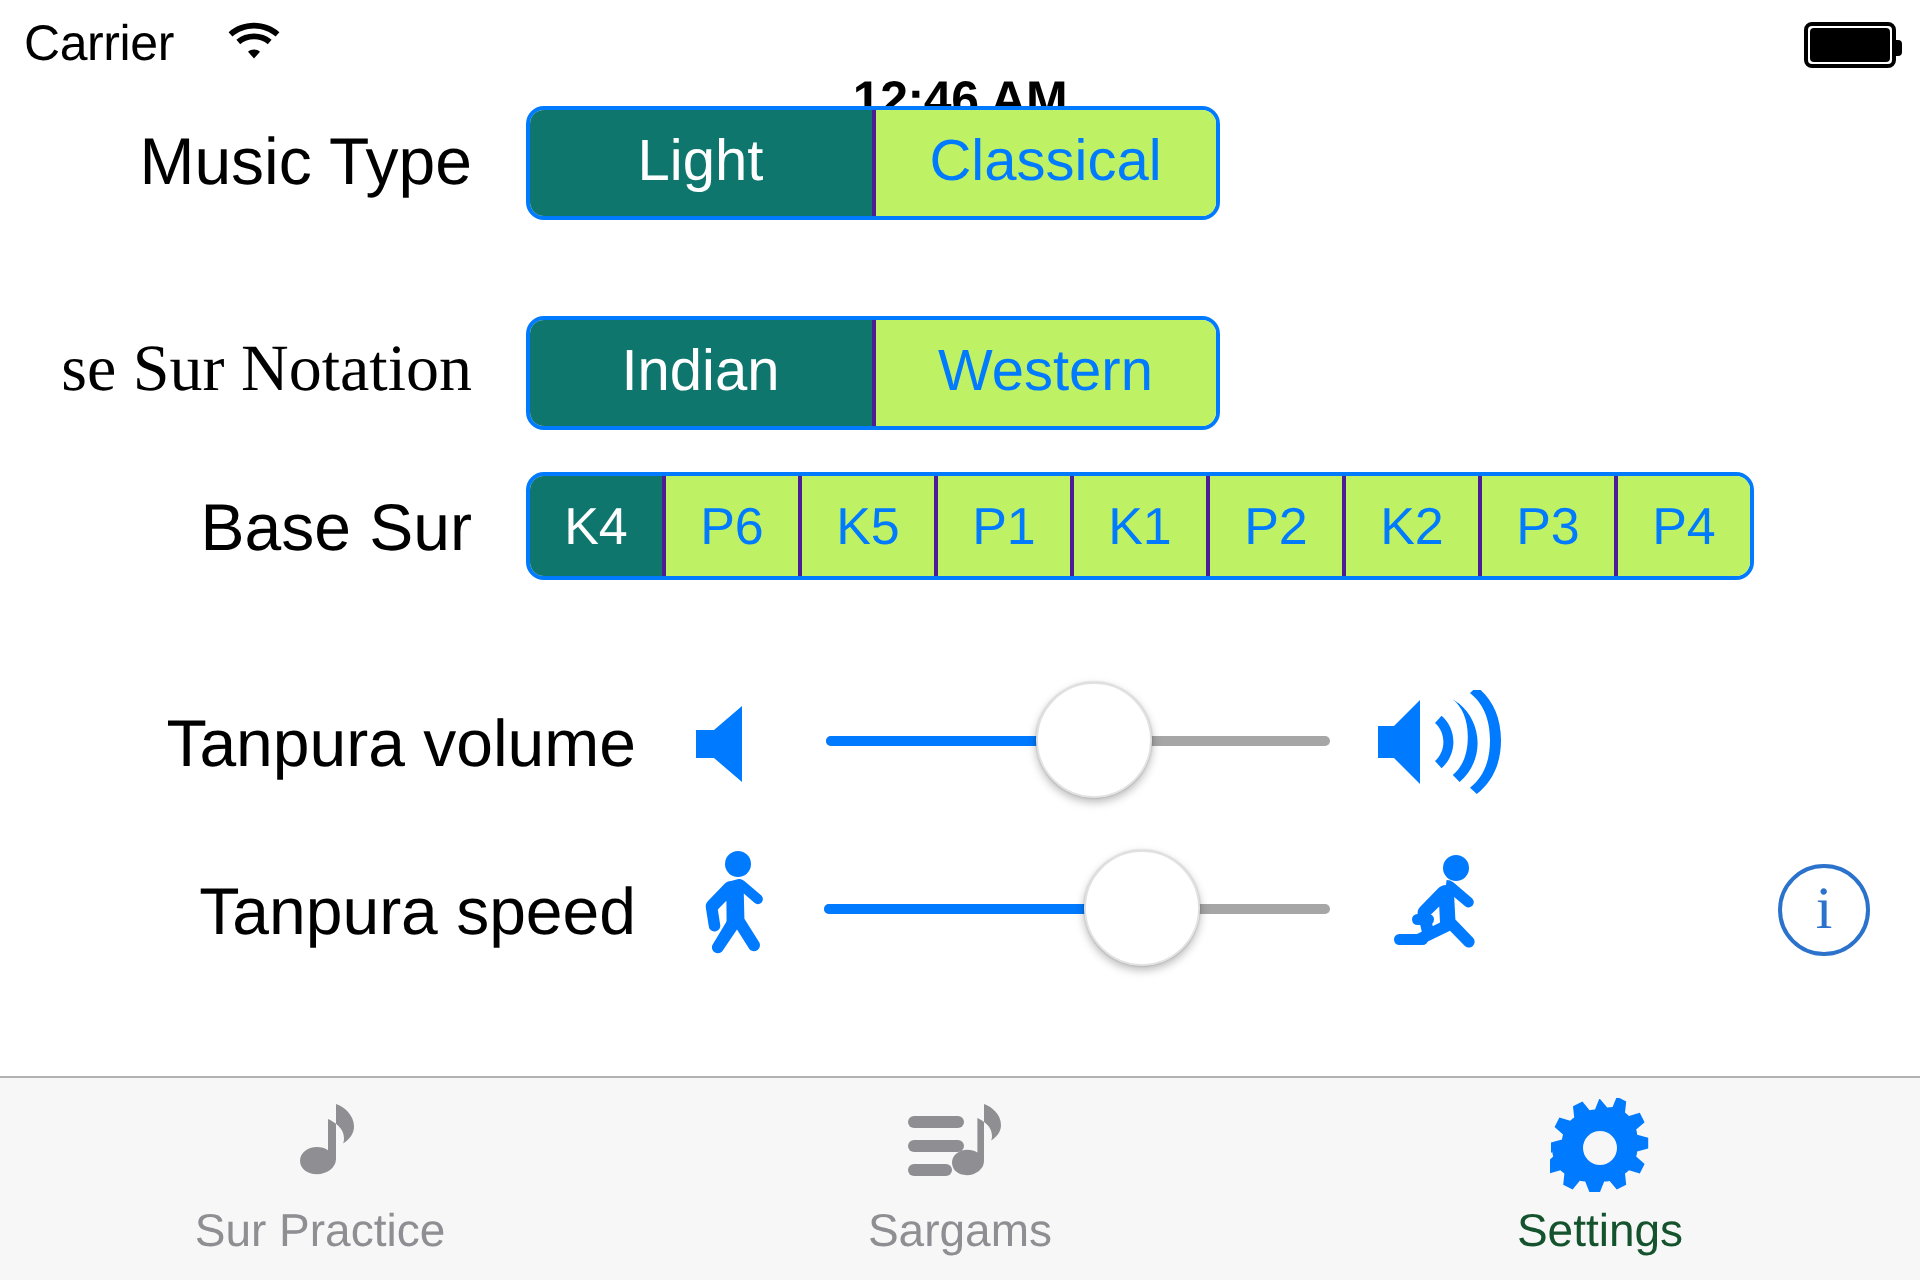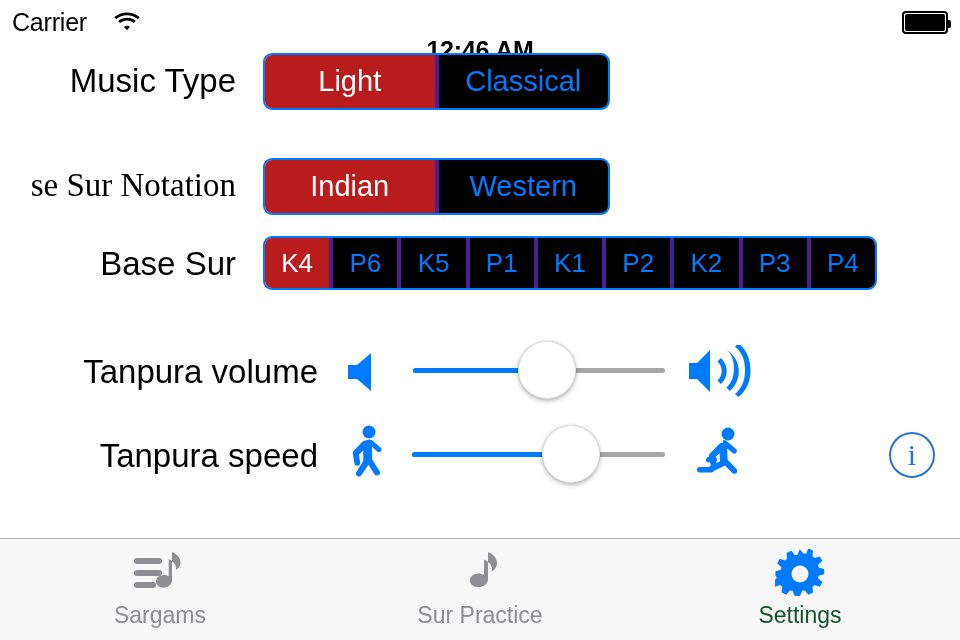--- a/index.html
+++ b/index.html
@@ -89,28 +89,28 @@
     overflow: hidden;
     box-sizing: border-box;
     background: #fff;
   }
   .seg {
     flex: 1 1 0;
     display: flex;
     align-items: center;
     justify-content: center;
     color: #007aff;
-    background: #000000;
-    border-left: 4px solid #4c1d95;
+    background: #bef264;
+    border-left: 2px solid #4c1d95;
     box-sizing: border-box;
     white-space: nowrap;
   }
   .seg:first-child { border-left: none; }
   .seg.selected {
-    background: #b91c1c;
+    background: #0f766e;
     color: #ffffff;
   }
   #musictype-control, #notation-control { height: 57px; }
   #musictype-control .seg, #notation-control .seg { font-size: 29px; }
   #basesur-control { height: 54px; }
   #basesur-control .seg { font-size: 26px; }
 
   
   .slider {
     position: absolute;
@@ -306,39 +306,39 @@
   </span>
 
   <div id="info-button" style="left:889px; top:432px;">
     <span>i</span>
   </div>
 
   <div id="tabbar">
 
     <div class="tab">
       <span class="tab-icon">
+        <svg width="44" height="48" viewBox="0 0 44 48">
+          <path class="icon-gray" d="M30 2v27.5c0 4.4-4.7 7.6-9.5 7.6S12 34.3 12 30.4s3.8-6.9 8.5-6.9c2.1 0 4 0.6 5.5 1.6V9.5c3.4 1.7 8 4.4 8 9.6 0 0.9-0.1 1.8-0.4 2.6 3.3-2.1 5.4-5 5.4-8.5C39 7.6 34.1 3.4 30 2z"></path>
+        </svg>
+      </span>
+      <span class="tab-label">Sur Practice</span>
+    </div>
+
+    <div class="tab">
+      <span class="tab-icon">
         <svg width="56" height="48" viewBox="0 0 56 48">
           <rect class="icon-gray" x="2" y="8" width="28" height="6" rx="3"></rect>
           <rect class="icon-gray" x="2" y="20" width="28" height="6" rx="3"></rect>
           <rect class="icon-gray" x="2" y="32" width="22" height="6" rx="3"></rect>
           <path class="icon-gray" d="M40 2v28.5c0 4.1-4.2 7.1-8.6 7.1S24 34.9 24 31.3s3.4-6.4 7.7-6.4c1.9 0 3.6 0.5 5 1.4V9c3.1 1.6 7.3 4.1 7.3 8.9 0 0.8-0.1 1.6-0.4 2.4 3-2 4.9-4.6 4.9-7.8C48.5 7.1 43.8 3.3 40 2z"></path>
         </svg>
       </span>
       <span class="tab-label">Sargams</span>
     </div>
 
-    <div class="tab">
-      <span class="tab-icon">
-        <svg width="44" height="48" viewBox="0 0 44 48">
-          <path class="icon-gray" d="M30 2v27.5c0 4.4-4.7 7.6-9.5 7.6S12 34.3 12 30.4s3.8-6.9 8.5-6.9c2.1 0 4 0.6 5.5 1.6V9.5c3.4 1.7 8 4.4 8 9.6 0 0.9-0.1 1.8-0.4 2.6 3.3-2.1 5.4-5 5.4-8.5C39 7.6 34.1 3.4 30 2z"></path>
-        </svg>
-      </span>
-      <span class="tab-label">Sur Practice</span>
-    </div>
-
     <div class="tab active">
       <span class="tab-icon">
         <svg width="50" height="50" viewBox="0 0 50 50">
           <path class="icon-blue" d="M25 0.5l3.6 4.3c0.9-0.2 1.8-0.3 2.7-0.3l2.1-5.2 0 0 4.7 2.4-0.6 5.6c0.7 0.5 1.4 1.1 2 1.7l5.4-1.6 2.4 4.7-4.2 3.7c0.2 0.8 0.4 1.7 0.5 2.6l5.5 1.5v5.3l-5.5 1.5c-0.1 0.9-0.3 1.8-0.5 2.6l4.2 3.7-2.4 4.7-5.4-1.6c-0.6 0.6-1.3 1.2-2 1.7l0.6 5.6-4.7 2.4-3.6-4.3c-0.9 0.2-1.8 0.3-2.7 0.3l-2.1 5.2h-5.3l-2.1-5.2c-0.9-0.1-1.8-0.2-2.7-0.4l-3.6 4.4-4.7-2.4 0.6-5.6c-0.7-0.5-1.4-1.1-2-1.7l-5.4 1.6-2.4-4.7 4.2-3.7c-0.2-0.8-0.4-1.7-0.5-2.6L0.5 27.6v-5.3l5.5-1.5c0.1-0.9 0.3-1.8 0.5-2.6l-4.2-3.7 2.4-4.7 5.4 1.6c0.6-0.6 1.3-1.2 2-1.7L11.5 4.1l4.7-2.4 3.6 4.4c0.9-0.2 1.8-0.3 2.7-0.4L24.6 0.5z"></path>
           <circle cx="25" cy="25" r="8.5" fill="#f7f7f7"></circle>
         </svg>
       </span>
       <span class="tab-label">Settings</span>
     </div>
 

